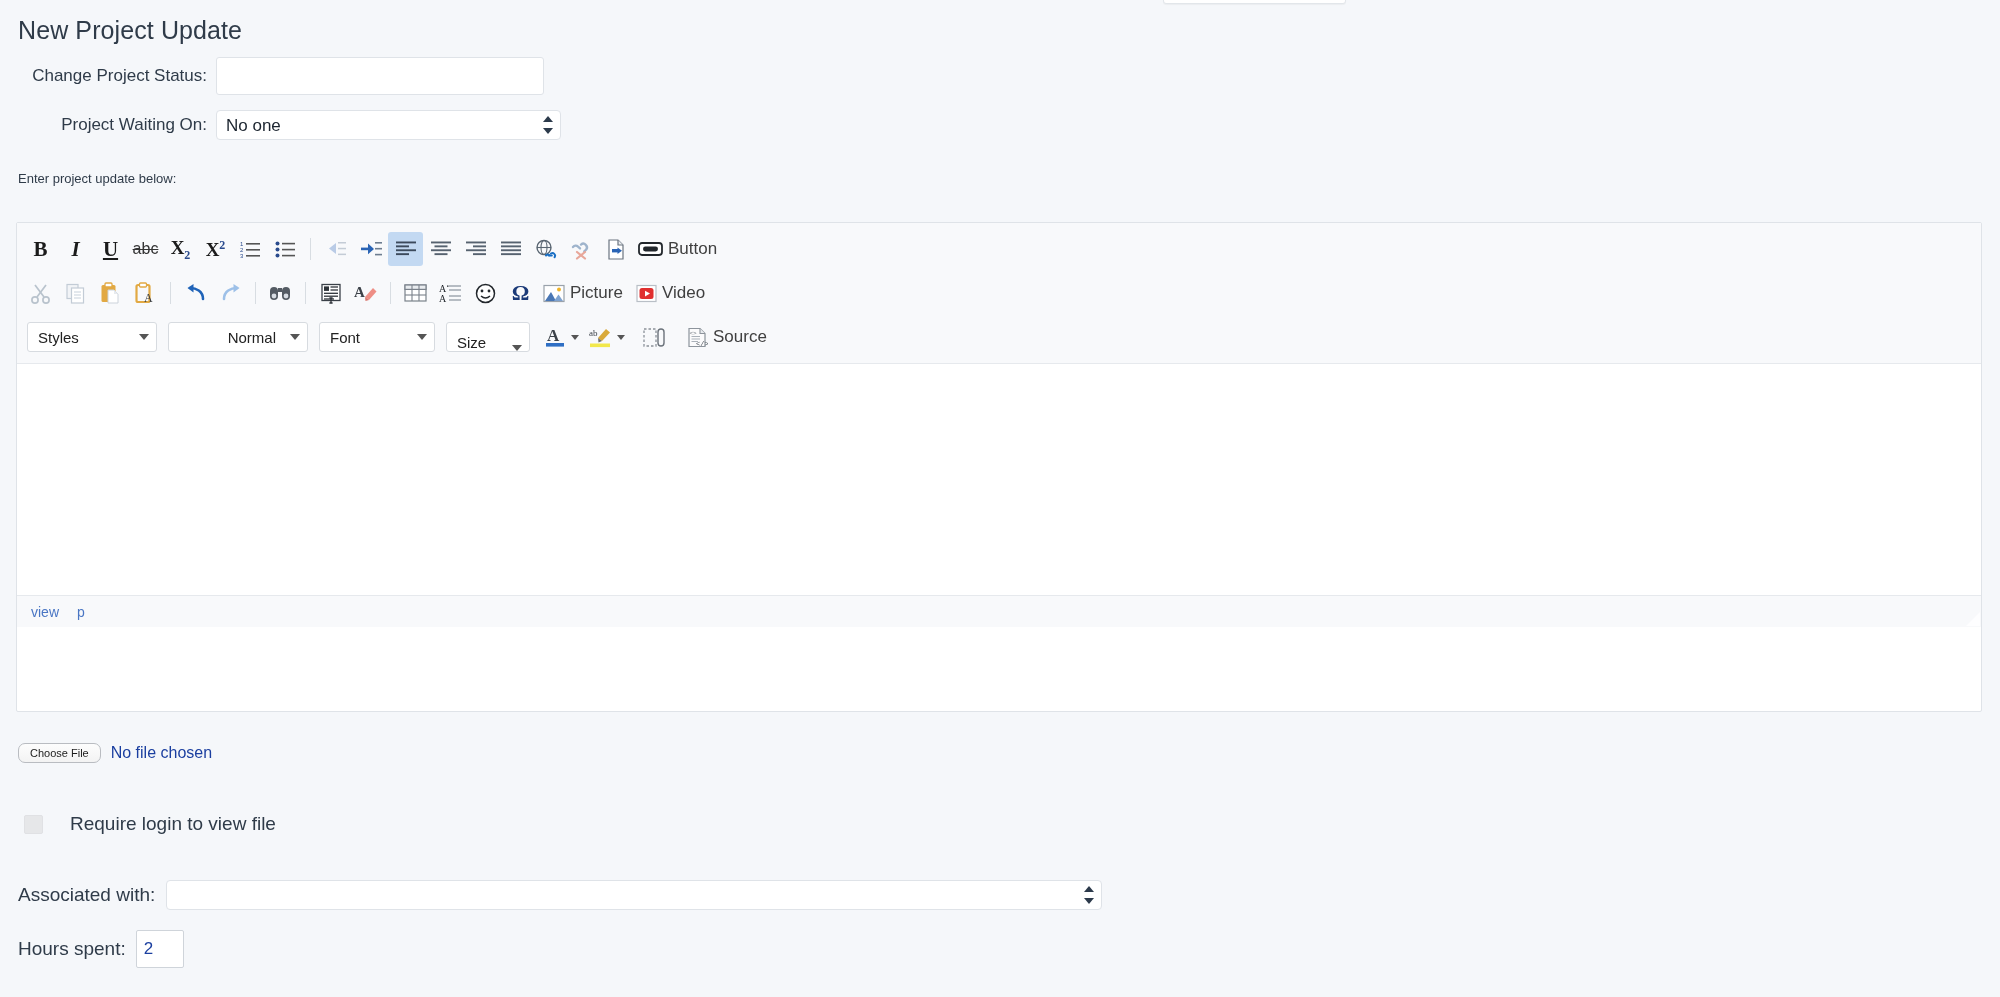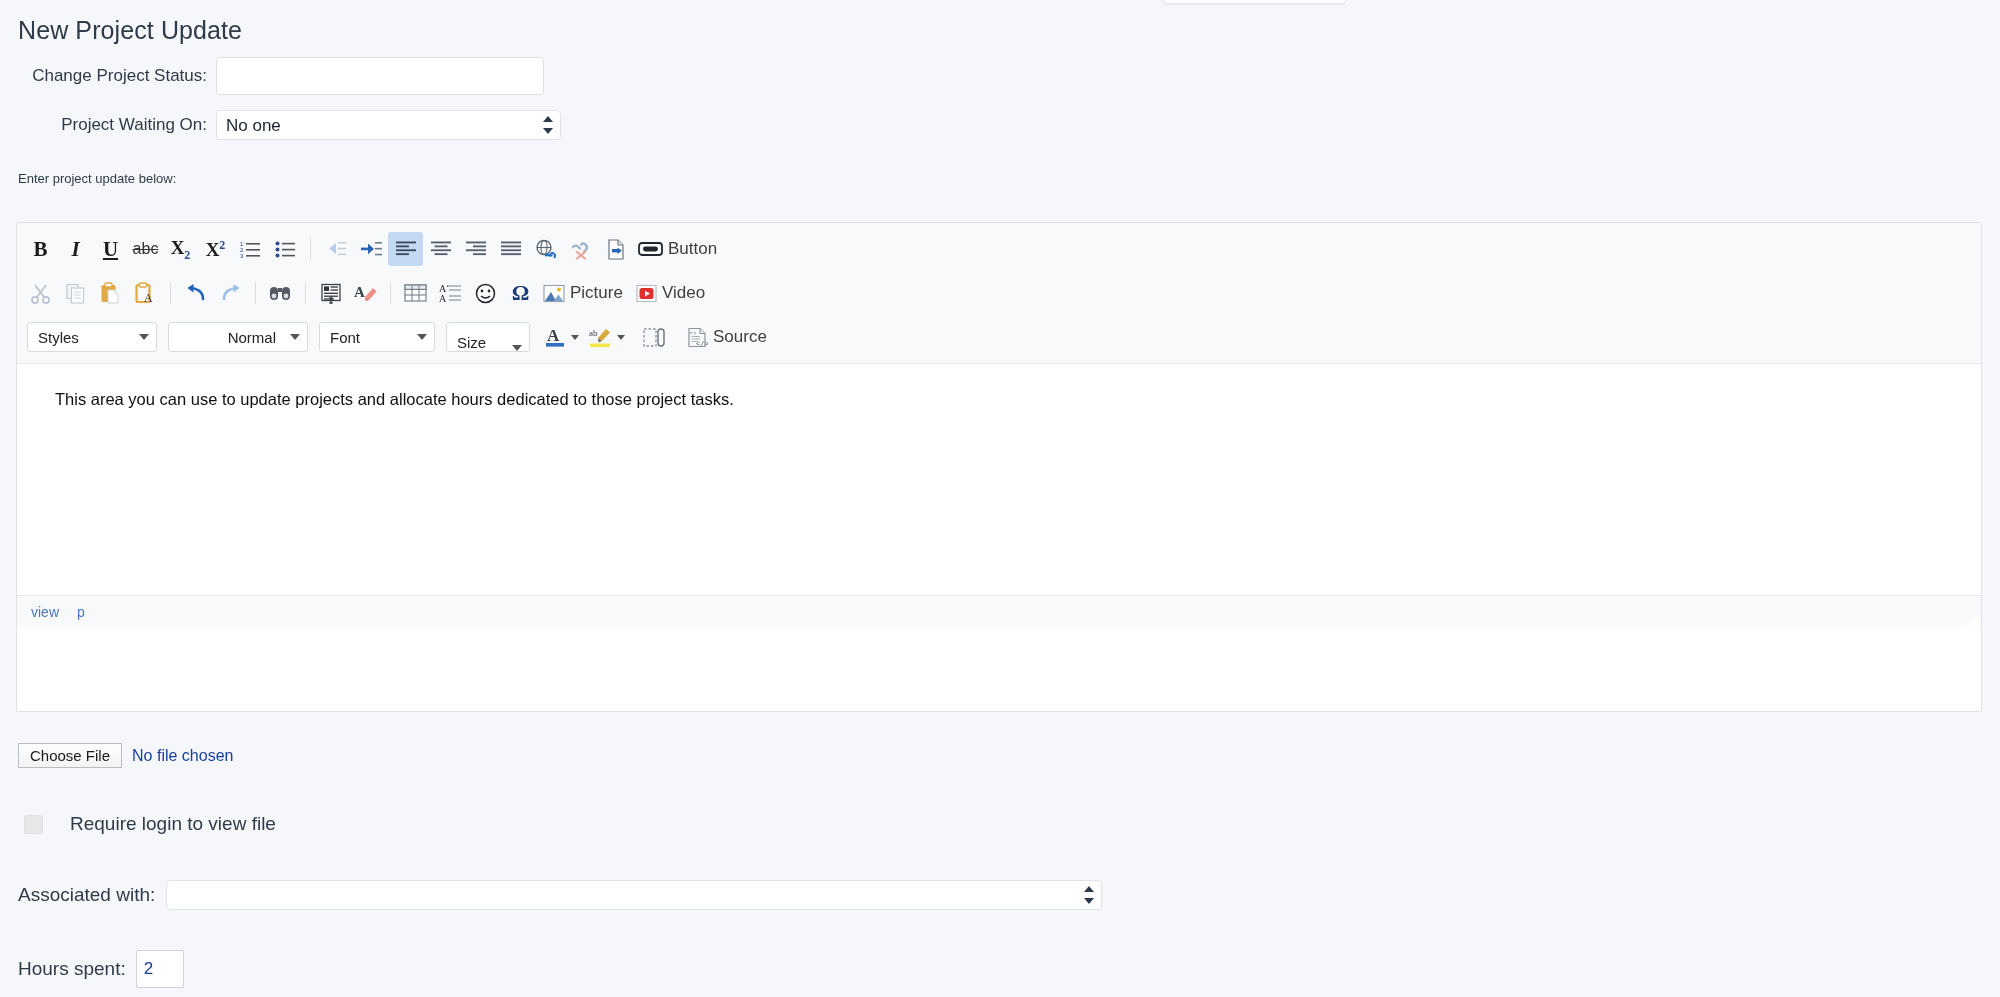--- a/index.html
+++ b/index.html
@@ -228,25 +228,25 @@
   }
 
   
   .file-row {
     position: absolute;
     left: 18px; top: 743px;
     display: flex; align-items: center; gap: 10px;
   }
   .choose-file {
     font-family: "Liberation Sans", sans-serif;
-    font-size: 15px;
+    font-size: 11px;
     color: #1b1b1b;
     background: linear-gradient(#fdfdfd,#f3f3f3);
     border: 1px solid #b9bcc1;
-    border-radius: 0;
+    border-radius: 7px;
     padding: 3px 11px;
     cursor: pointer;
   }
   .no-file {
     font-size: 16px;
     color: #1b3fa0;
   }
 
   
   .chk-row {
@@ -262,21 +262,21 @@
     cursor: pointer;
   }
   .chk-label { font-size: 19px; color: #2f3b49; }
 
   
   .row-assoc { left: 18px; top: 880px; }
   .row-assoc .row-label { font-size: 19px; padding-right: 11px; }
   .sel-assoc { width: 936px; height: 30px; font-size: 16px; }
 
   
-  .row-hours { left: 18px; top: 930px; margin-top: 20px; }
+  .row-hours { left: 18px; top: 930px; }
   .row-hours .row-label { font-size: 19px; padding-right: 10px; }
   .txt-hours {
     width: 48px; height: 38px;
     background: #fff;
     border: 1px solid #cfd4da;
     border-radius: 2px;
     font-size: 17px;
     color: #1b3fa0;
     padding: 0 7px;
     outline: none;
@@ -659,21 +659,20 @@
               <text x="2.5" y="7.5" font-size="6" fill="#6d747c" font-family="Liberation Mono">&lt;&gt;</text>
               <text x="9" y="19" font-size="7" fill="#4d545c" font-family="Liberation Mono">&lt;/&gt;</text>
             </svg>
           </span>
           <span class="lbl">Source</span>
         </div>
       </div>
     </div>
 
     <div class="edit-area">
-      <p>This area you can use to update projects and allocate hours dedicated to those project tasks.</p>
 
       <div class="elements-path">
         <a>view</a>
         <a>p</a>
       </div>
       <div class="resizer"></div>
     </div>
   </div>
 
   <div class="file-row">

